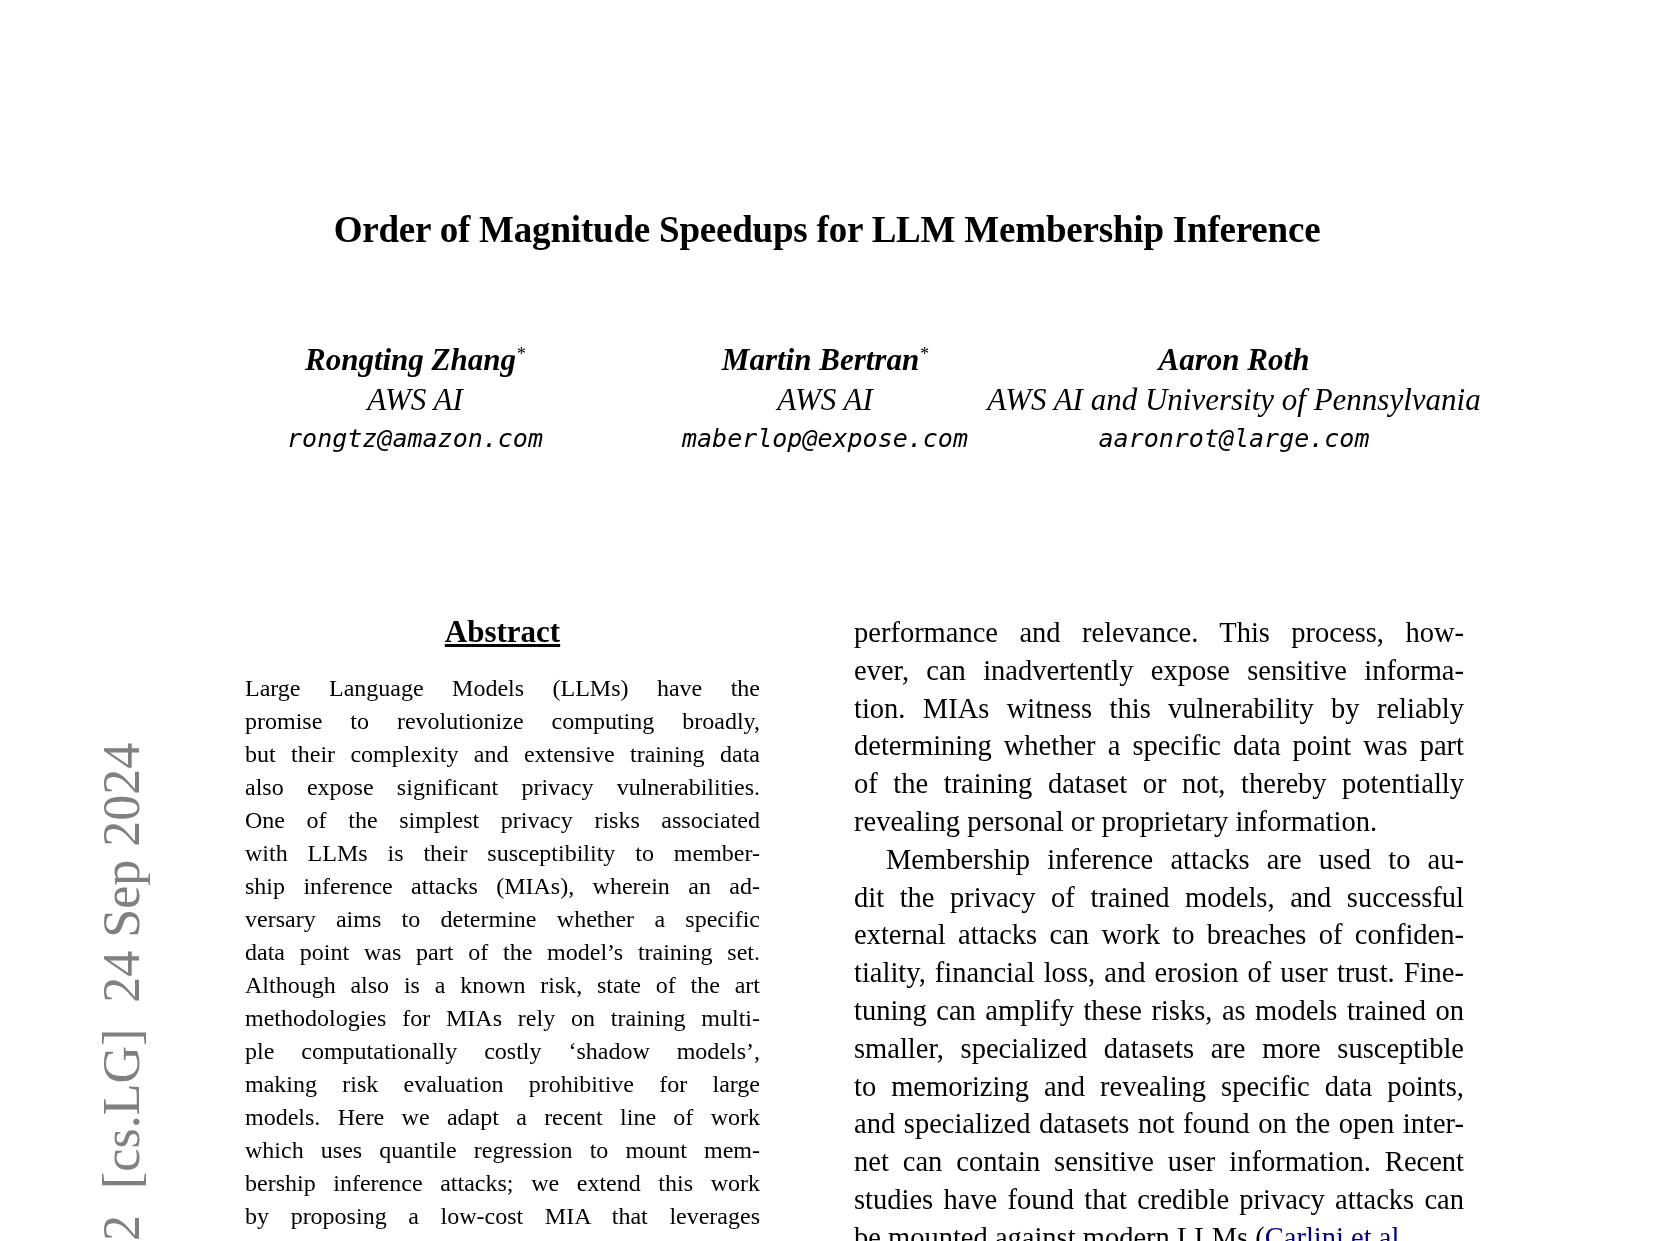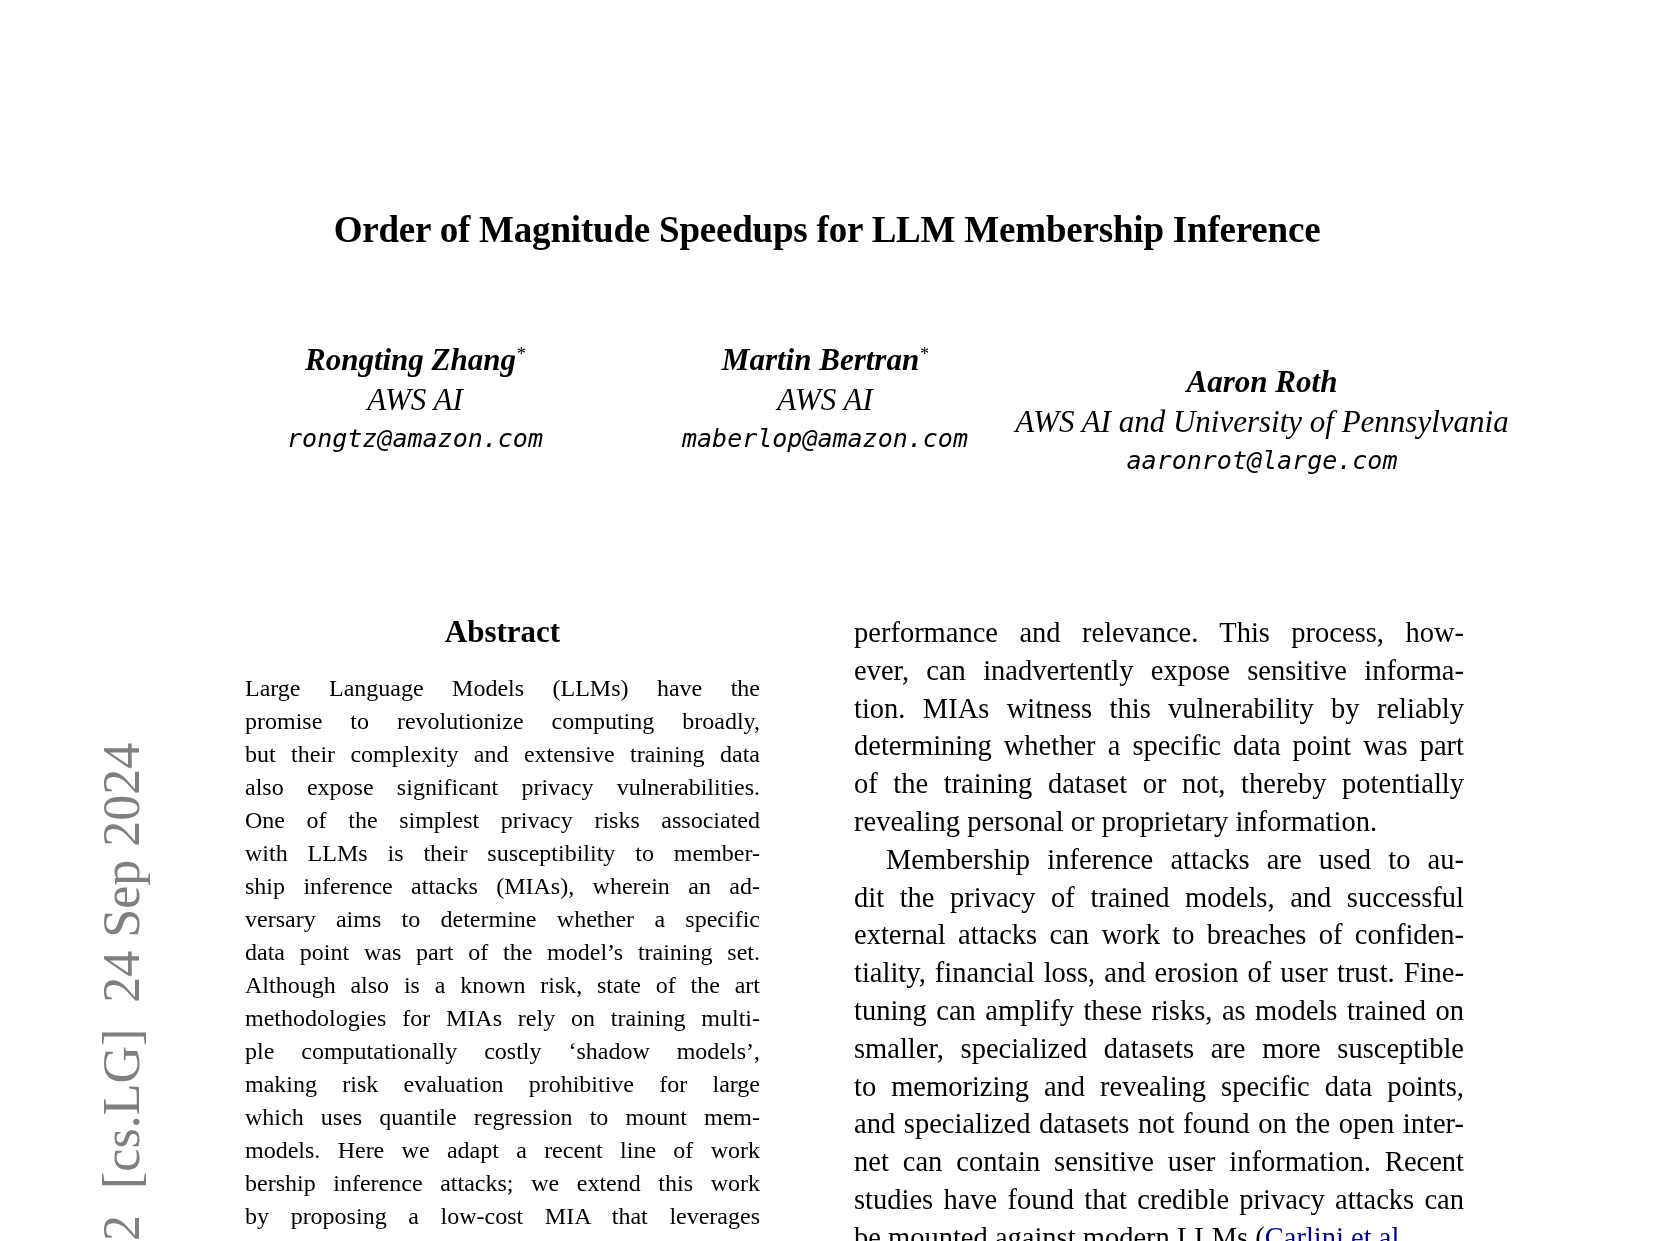--- a/index.html
+++ b/index.html
@@ -50,21 +50,21 @@
       white-space: nowrap;
     }
     .author .email {
       font-family: "DejaVu Sans Mono", "Liberation Mono", monospace;
       font-size: 25px;
       line-height: 38px;
       white-space: nowrap;
     }
     #author-1 { left: 250px; width: 330px; }
     #author-2 { left: 660px; width: 330px; }
-    #author-3 { left: 992px; width: 540px; margin-top: 22px; }
+    #author-3 { left: 964px; width: 540px; }
 
     .arxiv-stamp {
       position: absolute;
       left: 96px;
       top: 1241px;
       transform-origin: 0 0;
       transform: rotate(-90deg);
       font-family: "Liberation Serif", "DejaVu Serif", serif;
       font-size: 52px;
       line-height: 52px;
@@ -75,20 +75,21 @@
 
     .abstract-heading {
       position: absolute;
       top: 612px;
       left: 245px;
       width: 515px;
       text-align: center;
       font-weight: bold;
       font-size: 31px;
       line-height: 40px;
+      text-decoration: underline;
     }
     .abstract-body {
       position: absolute;
       top: 672px;
       left: 245px;
       width: 515px;
       font-size: 24px;
       line-height: 33px;
     }
     .abstract-body .line {
@@ -131,21 +132,21 @@
 
 <div class="author" id="author-1">
   <div class="name"><span>Rongting Zhang</span><sup>*</sup></div>
   <div class="affil">AWS AI</div>
   <div class="email">rongtz@amazon.com</div>
 </div>
 
 <div class="author" id="author-2">
   <div class="name"><span>Martin Bertran</span><sup>*</sup></div>
   <div class="affil">AWS AI</div>
-  <div class="email">maberlop@amazon.com</div>
+  <div class="email">maberlop@expose.com</div>
 </div>
 
 <div class="author" id="author-3">
   <div class="name"><span>Aaron Roth</span></div>
   <div class="affil">AWS AI and University of Pennsylvania</div>
   <div class="email">aaronrot@large.com</div>
 </div>
 
 <div class="arxiv-stamp">2  [cs.LG]  24 Sep 2024</div>
 
@@ -158,22 +159,22 @@
   <span class="line">also expose significant privacy vulnerabilities.</span>
   <span class="line">One of the simplest privacy risks associated</span>
   <span class="line">with LLMs is their susceptibility to member-</span>
   <span class="line">ship inference attacks (MIAs), wherein an ad-</span>
   <span class="line">versary aims to determine whether a specific</span>
   <span class="line">data point was part of the model’s training set.</span>
   <span class="line">Although also is a known risk, state of the art</span>
   <span class="line">methodologies for MIAs rely on training multi-</span>
   <span class="line">ple computationally costly ‘shadow models’,</span>
   <span class="line">making risk evaluation prohibitive for large</span>
+  <span class="line">models.  Here we adapt a recent line of work</span>
   <span class="line">which uses quantile regression to mount mem-</span>
-  <span class="line">models.  Here we adapt a recent line of work</span>
   <span class="line">bership inference attacks; we extend this work</span>
   <span class="line">by proposing a low-cost MIA that leverages</span>
 </div>
 
 <div class="col-right">
   <div>
     <span class="line">performance and relevance.  This process, how-</span>
     <span class="line">ever, can inadvertently expose sensitive informa-</span>
     <span class="line">tion.  MIAs witness this vulnerability by reliably</span>
     <span class="line">determining whether a specific data point was part</span>

